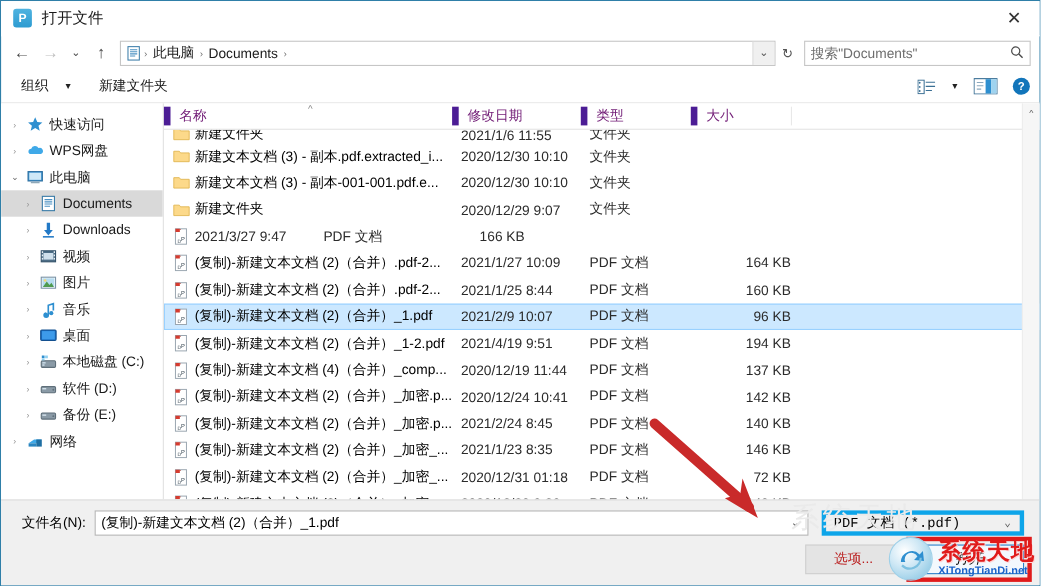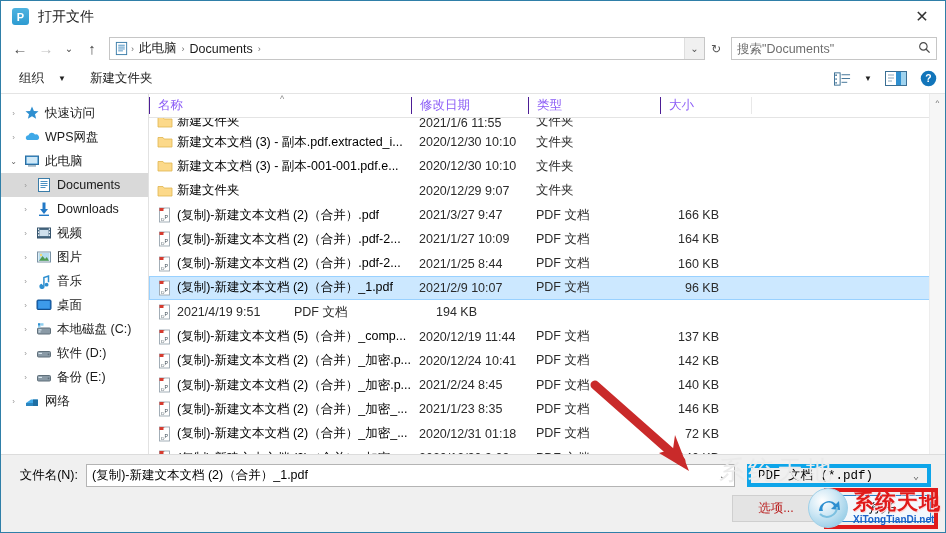--- a/index.html
+++ b/index.html
@@ -117,28 +117,28 @@
   
   .filepane { flex: 1 1 auto; display: flex; flex-direction: column; min-width: 0; position: relative; }
   .colhead {
     height: 24px; flex: 0 0 24px; display: flex; align-items: center;
     border-bottom: 1px solid #e4e4e4; background: #fff; position: relative;
   }
   .colhead .sortmark {
     position: absolute; left: 131px; top: 0px; font-size: 9px; color: #888;
   }
   .ch {
-    font-size: 12.5px; color: #8b5cf6; padding-left: 8px;
-    border-left: 1px solid #4c1d95; height: 17px; display: flex; align-items: center;
+    font-size: 12.5px; color: #701a75; padding-left: 8px;
+    border-left: 6px solid #4c1d95; height: 17px; display: flex; align-items: center;
   }
   .ch:first-child { border-left: none; }
   .c-name { flex: 0 0 262px; }
   .c-date { flex: 0 0 117px; }
   .c-type { flex: 0 0 100px; }
-  .c-size { flex: 0 0 91px; margin-left: 32px; }
+  .c-size { flex: 0 0 91px; }
   .c-rest { flex: 1 1 auto; border-left: 1px solid #e8e8e8; height: 17px; }
 
   .rows { flex: 1 1 auto; overflow: hidden; position: relative; }
   .row {
     height: 24.3px; display: flex; align-items: center; font-size: 12.5px;
     color: #000; padding-left: 8px; white-space: nowrap;
   }
   .row.clipped { height: 12px; align-items: flex-end; overflow: hidden; }
   .row.selected { background: #cce8ff; border: 1px solid #99d1ff; padding-left: 7px; }
   .r-icon { width: 20px; flex: 0 0 20px; display: flex; align-items: center; }
@@ -534,21 +534,20 @@
           <div class="row">
             <span class="r-icon">
               <svg width="16" height="16" viewBox="0 0 16 16">
                 <rect x="2.5" y="1" width="10" height="14" fill="#fff" stroke="#9aa6b0" stroke-width="0.9"></rect>
                 <path d="M2.5 1 L6.5 1 L6.5 4 L2.5 4 Z" fill="#d63b2f"></path>
                 <path d="M6.5 1 L7.6 2.1 L6.5 2.1 Z" fill="#a32a20"></path>
                 <text x="7.6" y="12" font-size="5.3" fill="#3b4a55" font-family="Liberation Sans, sans-serif">P</text>
                 <text x="4.3" y="13.6" font-size="4.4" fill="#3b4a55" font-family="Liberation Sans, sans-serif">D</text>
               </svg>
             </span>
-            <span class="r-name">(复制)-新建文本文档 (2)（合并）.pdf</span>
             <span class="r-date">2021/3/27 9:47</span>
             <span class="r-type">PDF 文档</span>
             <span class="r-size">166 KB</span>
           </div>
           <div class="row">
             <span class="r-icon">
               <svg width="16" height="16" viewBox="0 0 16 16">
                 <rect x="2.5" y="1" width="10" height="14" fill="#fff" stroke="#9aa6b0" stroke-width="0.9"></rect>
                 <path d="M2.5 1 L6.5 1 L6.5 4 L2.5 4 Z" fill="#d63b2f"></path>
                 <path d="M6.5 1 L7.6 2.1 L6.5 2.1 Z" fill="#a32a20"></path>
@@ -594,35 +593,36 @@
           <div class="row">
             <span class="r-icon">
               <svg width="16" height="16" viewBox="0 0 16 16">
                 <rect x="2.5" y="1" width="10" height="14" fill="#fff" stroke="#9aa6b0" stroke-width="0.9"></rect>
                 <path d="M2.5 1 L6.5 1 L6.5 4 L2.5 4 Z" fill="#d63b2f"></path>
                 <path d="M6.5 1 L7.6 2.1 L6.5 2.1 Z" fill="#a32a20"></path>
                 <text x="7.6" y="12" font-size="5.3" fill="#3b4a55" font-family="Liberation Sans, sans-serif">P</text>
                 <text x="4.3" y="13.6" font-size="4.4" fill="#3b4a55" font-family="Liberation Sans, sans-serif">D</text>
               </svg>
             </span>
+            <span class="r-name">(复制)-新建文本文档 (2)（合并）_1-2.pdf</span>
             <span class="r-date">2021/4/19 9:51</span>
             <span class="r-type">PDF 文档</span>
             <span class="r-size">194 KB</span>
           </div>
           <div class="row">
             <span class="r-icon">
               <svg width="16" height="16" viewBox="0 0 16 16">
                 <rect x="2.5" y="1" width="10" height="14" fill="#fff" stroke="#9aa6b0" stroke-width="0.9"></rect>
                 <path d="M2.5 1 L6.5 1 L6.5 4 L2.5 4 Z" fill="#d63b2f"></path>
                 <path d="M6.5 1 L7.6 2.1 L6.5 2.1 Z" fill="#a32a20"></path>
                 <text x="7.6" y="12" font-size="5.3" fill="#3b4a55" font-family="Liberation Sans, sans-serif">P</text>
                 <text x="4.3" y="13.6" font-size="4.4" fill="#3b4a55" font-family="Liberation Sans, sans-serif">D</text>
               </svg>
             </span>
-            <span class="r-name">(复制)-新建文本文档 (5)（合并）_comp...</span>
+            <span class="r-name">(复制)-新建文本文档 (4)（合并）_comp...</span>
             <span class="r-date">2020/12/19 11:44</span>
             <span class="r-type">PDF 文档</span>
             <span class="r-size">137 KB</span>
           </div>
           <div class="row">
             <span class="r-icon">
               <svg width="16" height="16" viewBox="0 0 16 16">
                 <rect x="2.5" y="1" width="10" height="14" fill="#fff" stroke="#9aa6b0" stroke-width="0.9"></rect>
                 <path d="M2.5 1 L6.5 1 L6.5 4 L2.5 4 Z" fill="#d63b2f"></path>
                 <path d="M6.5 1 L7.6 2.1 L6.5 2.1 Z" fill="#a32a20"></path>

